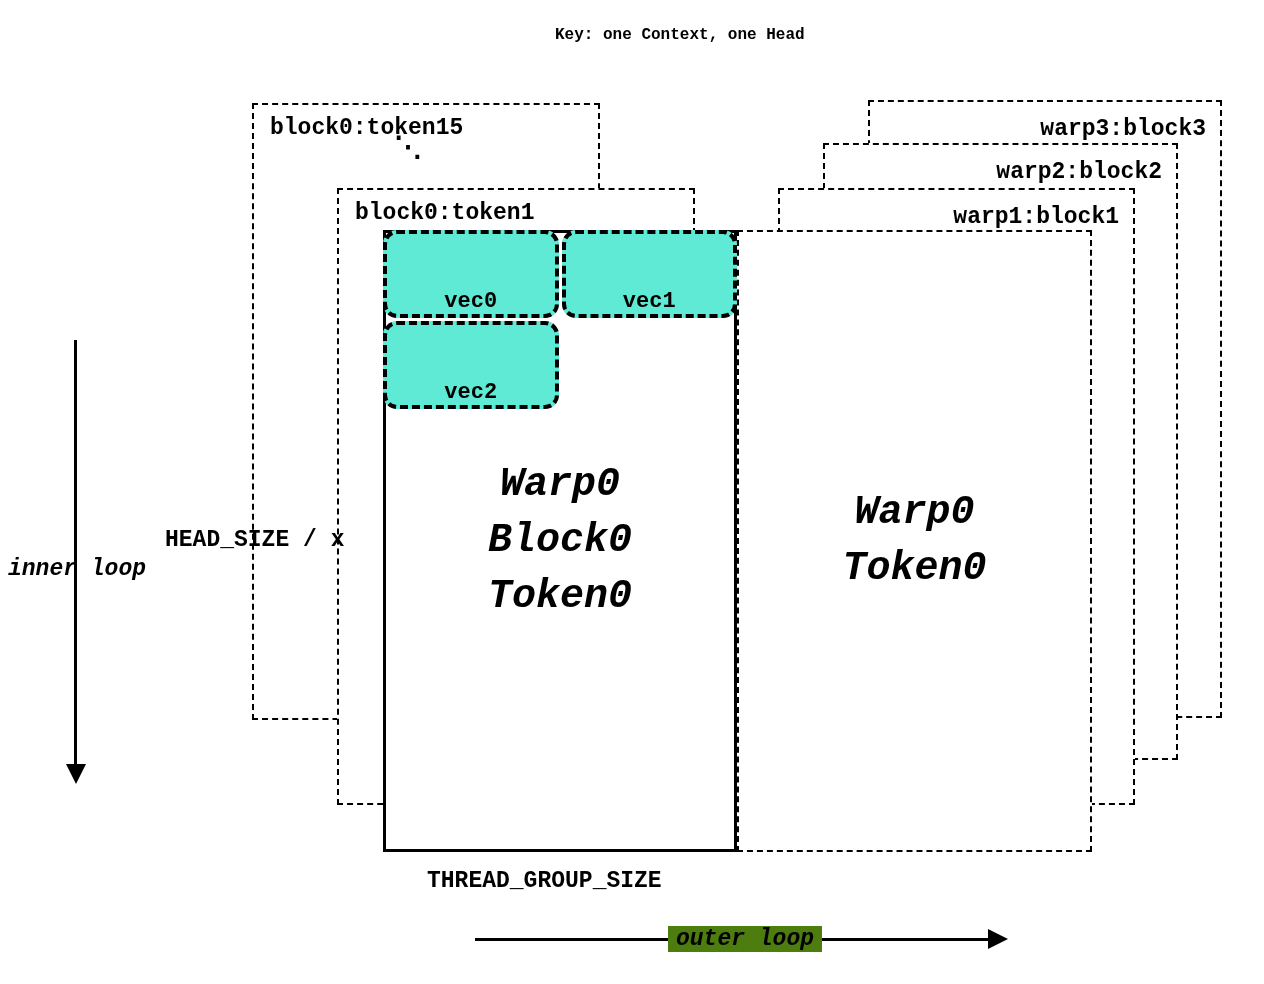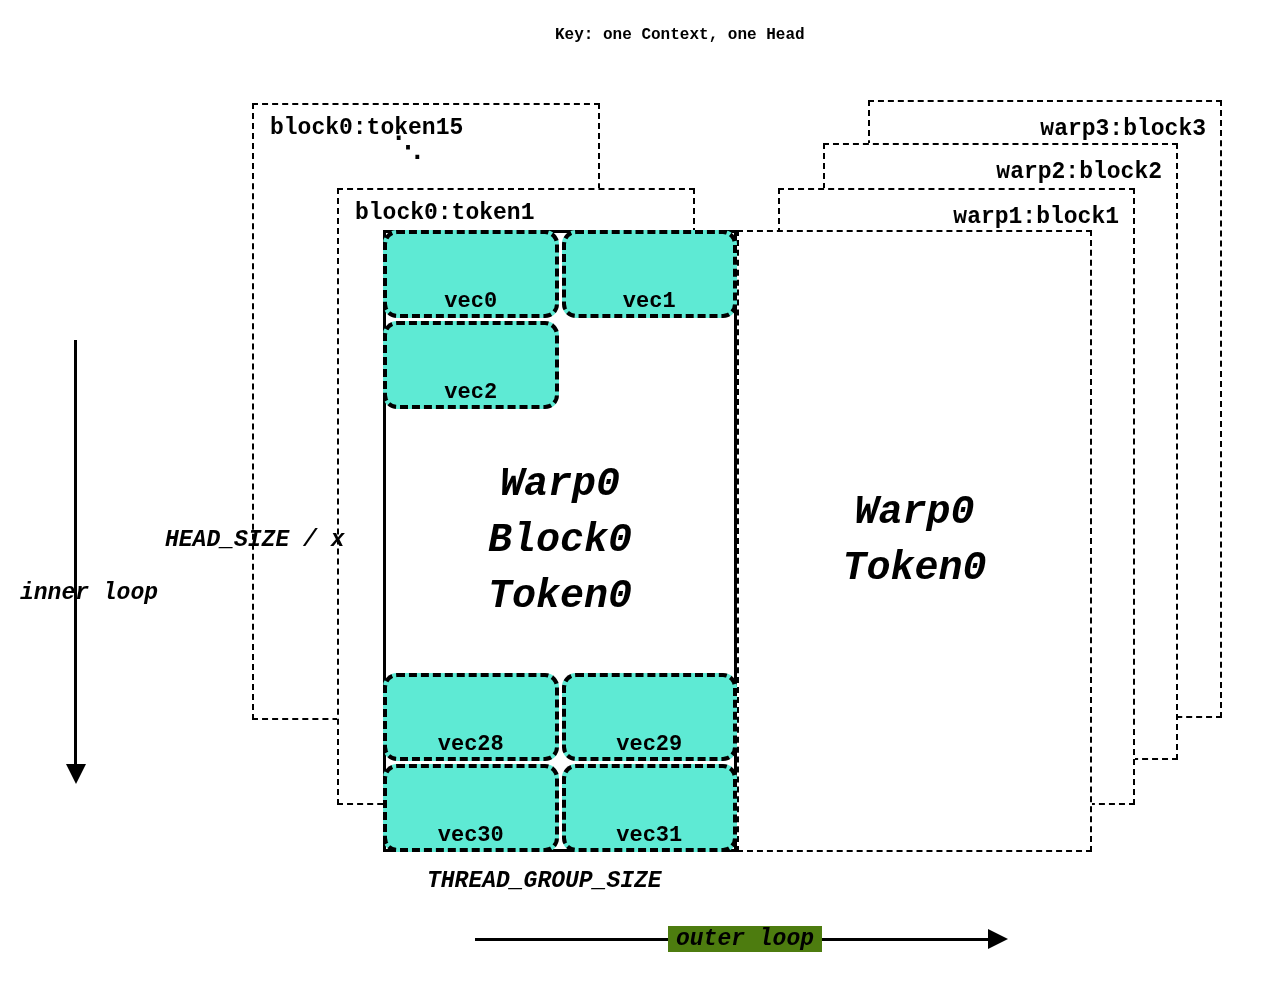--- a/index.html
+++ b/index.html
@@ -69,25 +69,24 @@
     font-size: 22px;
     font-weight: bold;
     background: #5eead4;
   }
   .annotation {
     position: absolute;
     font-weight: bold;
     font-size: 23px;
     white-space: nowrap;
     z-index: 6;
-    font-style: italic;
   }
   .italic { font-style: italic; }
   .head-size        { left: 165px; top: 527px; }
-  .inner-loop       { left: 20px;   top: 556px; margin-top: 24px; }
+  .inner-loop       { left: 8px;   top: 556px; }
   .thread-group     { left: 427px; top: 868px; }
   .outer-loop       { left: 668px; top: 926px; background: #4d7c0f; padding: 0 8px; }
   .v-arrow-line {
     position: absolute;
     left: 74px; top: 340px;
     width: 3px; height: 426px;
     background: #000;
   }
   .v-arrow-head {
     position: absolute;
@@ -166,34 +165,20 @@
         <span>vec0</span>
       </div>
       <div class="vec-cell">
         <span>vec1</span>
       </div>
       <div class="vec-cell">
         <span>vec2</span>
       </div>
     </div>
 
-    <div class="vec-grid bottom">
-      <div class="vec-cell">
-        <span>vec28</span>
-      </div>
-      <div class="vec-cell">
-        <span>vec29</span>
-      </div>
-      <div class="vec-cell">
-        <span>vec30</span>
-      </div>
-      <div class="vec-cell">
-        <span>vec31</span>
-      </div>
-    </div>
   </div>
 
   <div class="title">Key: one Context, one Head</div>
 
   <div class="annotation head-size">HEAD_SIZE / x</div>
   <div class="annotation italic inner-loop">inner loop</div>
   <div class="v-arrow-line"></div>
   <div class="v-arrow-head"></div>
 
   <div class="annotation thread-group">THREAD_GROUP_SIZE</div>

